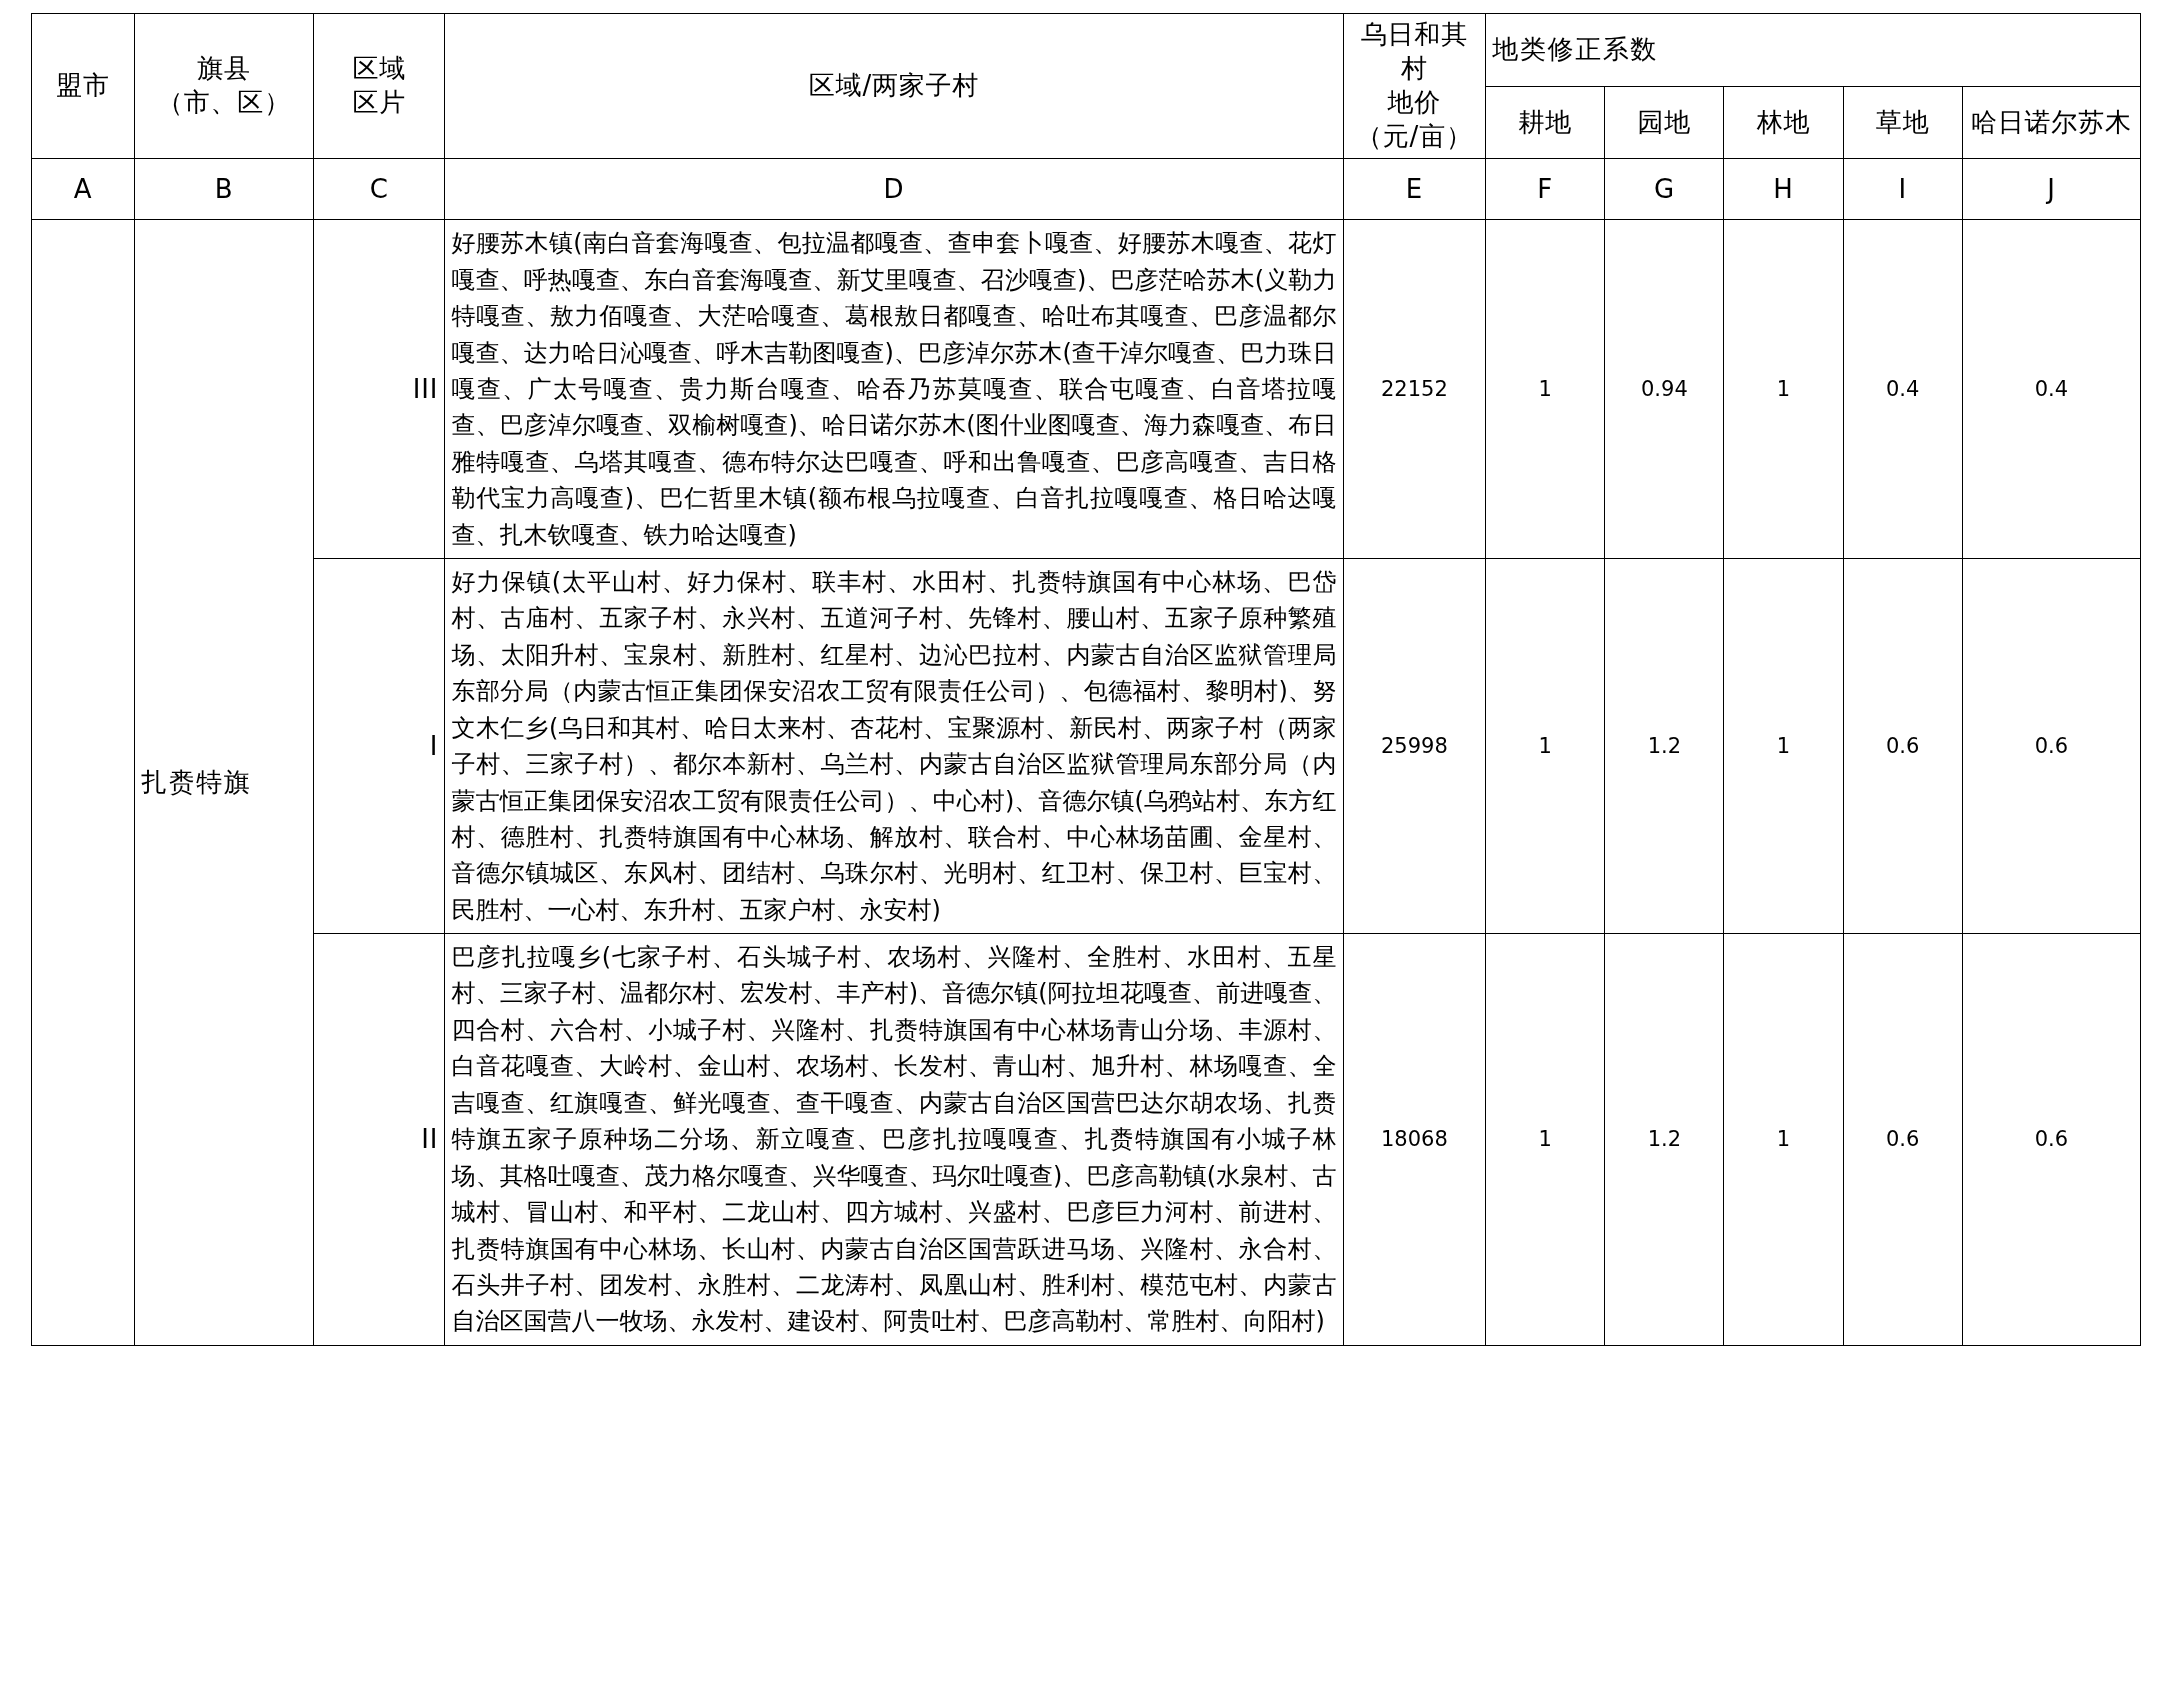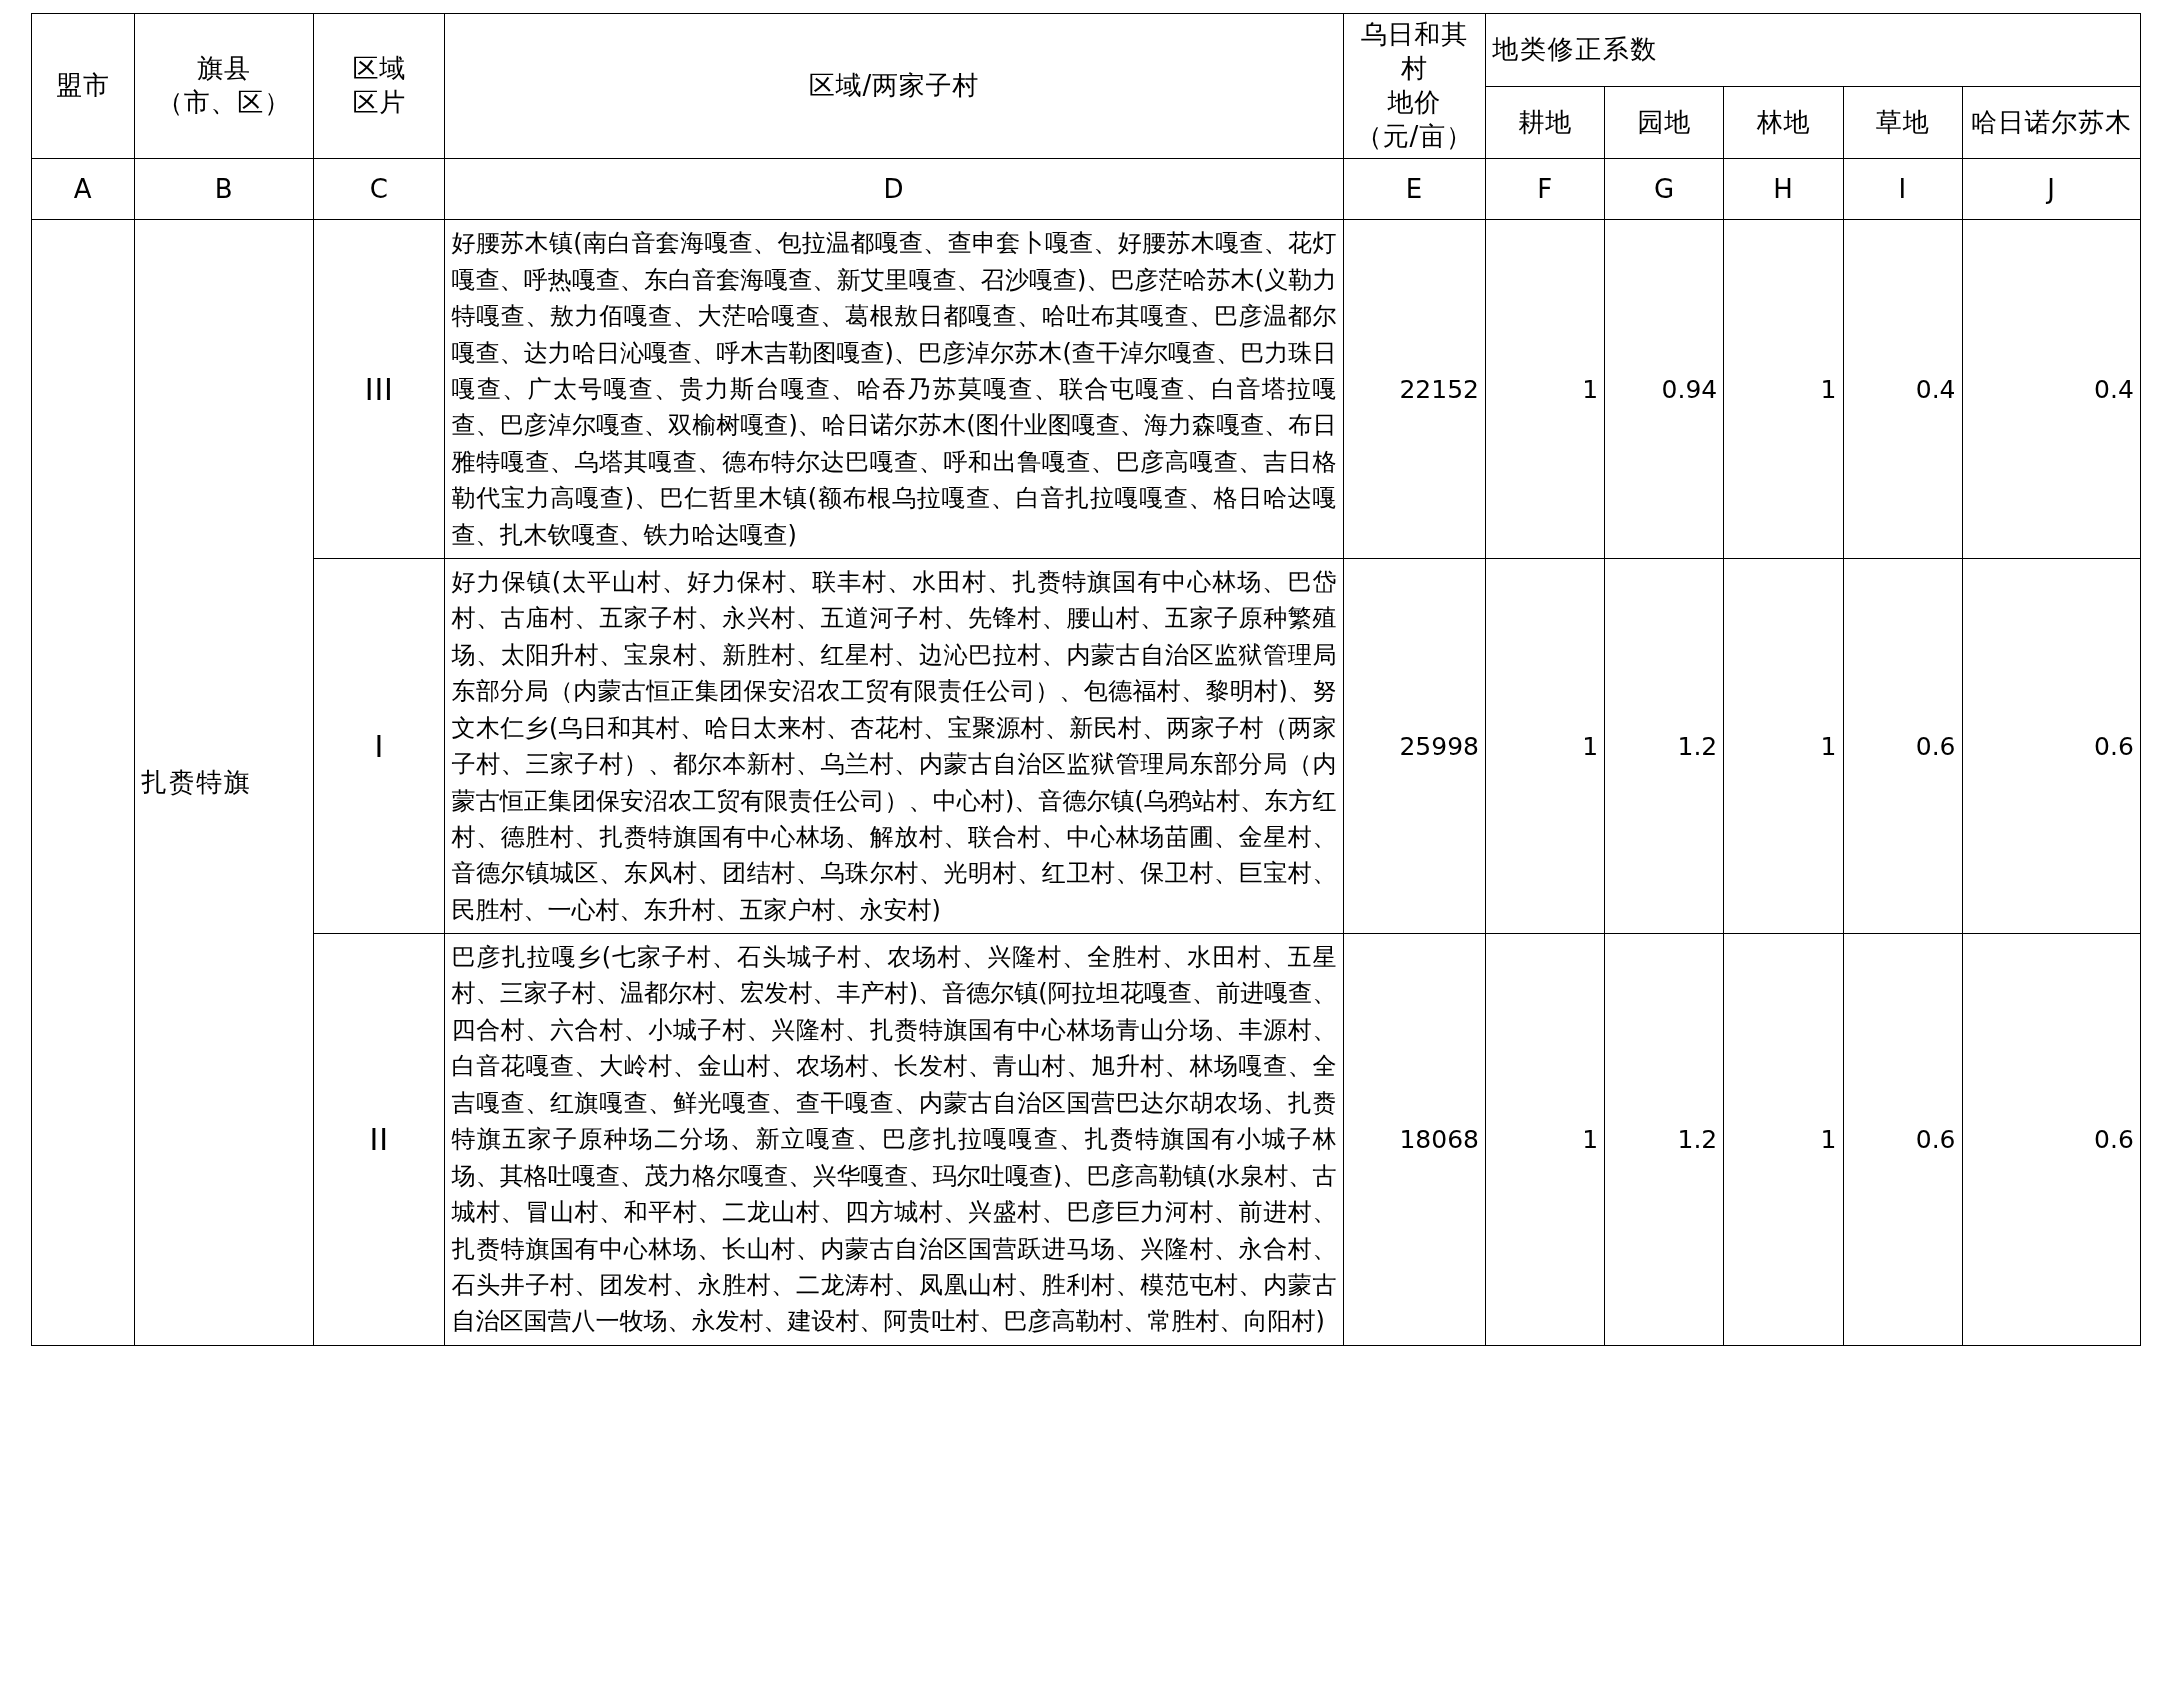--- a/index.html
+++ b/index.html
@@ -62,31 +62,31 @@
   }
   .desc-cell {
     font-size: 24px;
     line-height: 1.52;
     text-align: justify;
     text-justify: inter-ideograph;
     letter-spacing: 0px;
     padding: 11px 11px 11px 9.4px;
   }
   .zone-cell {
-    text-align: center;
-    font-size: 30px;
+    text-align: right;
+    font-size: 26px;
     letter-spacing: 0.8px;
   }
   .county-cell {
     font-size: 26px;
     letter-spacing: 1.6px;
   }
   .num-cell {
-    text-align: right;
-    font-size: 25px;
+    text-align: center;
+    font-size: 21px;
   }
   .blank-cell { }
 </style>
 </head>
 <body>
 
 <div class="sheet">
   <table class="price-table">
     <colgroup>
       <col class="c-a">

